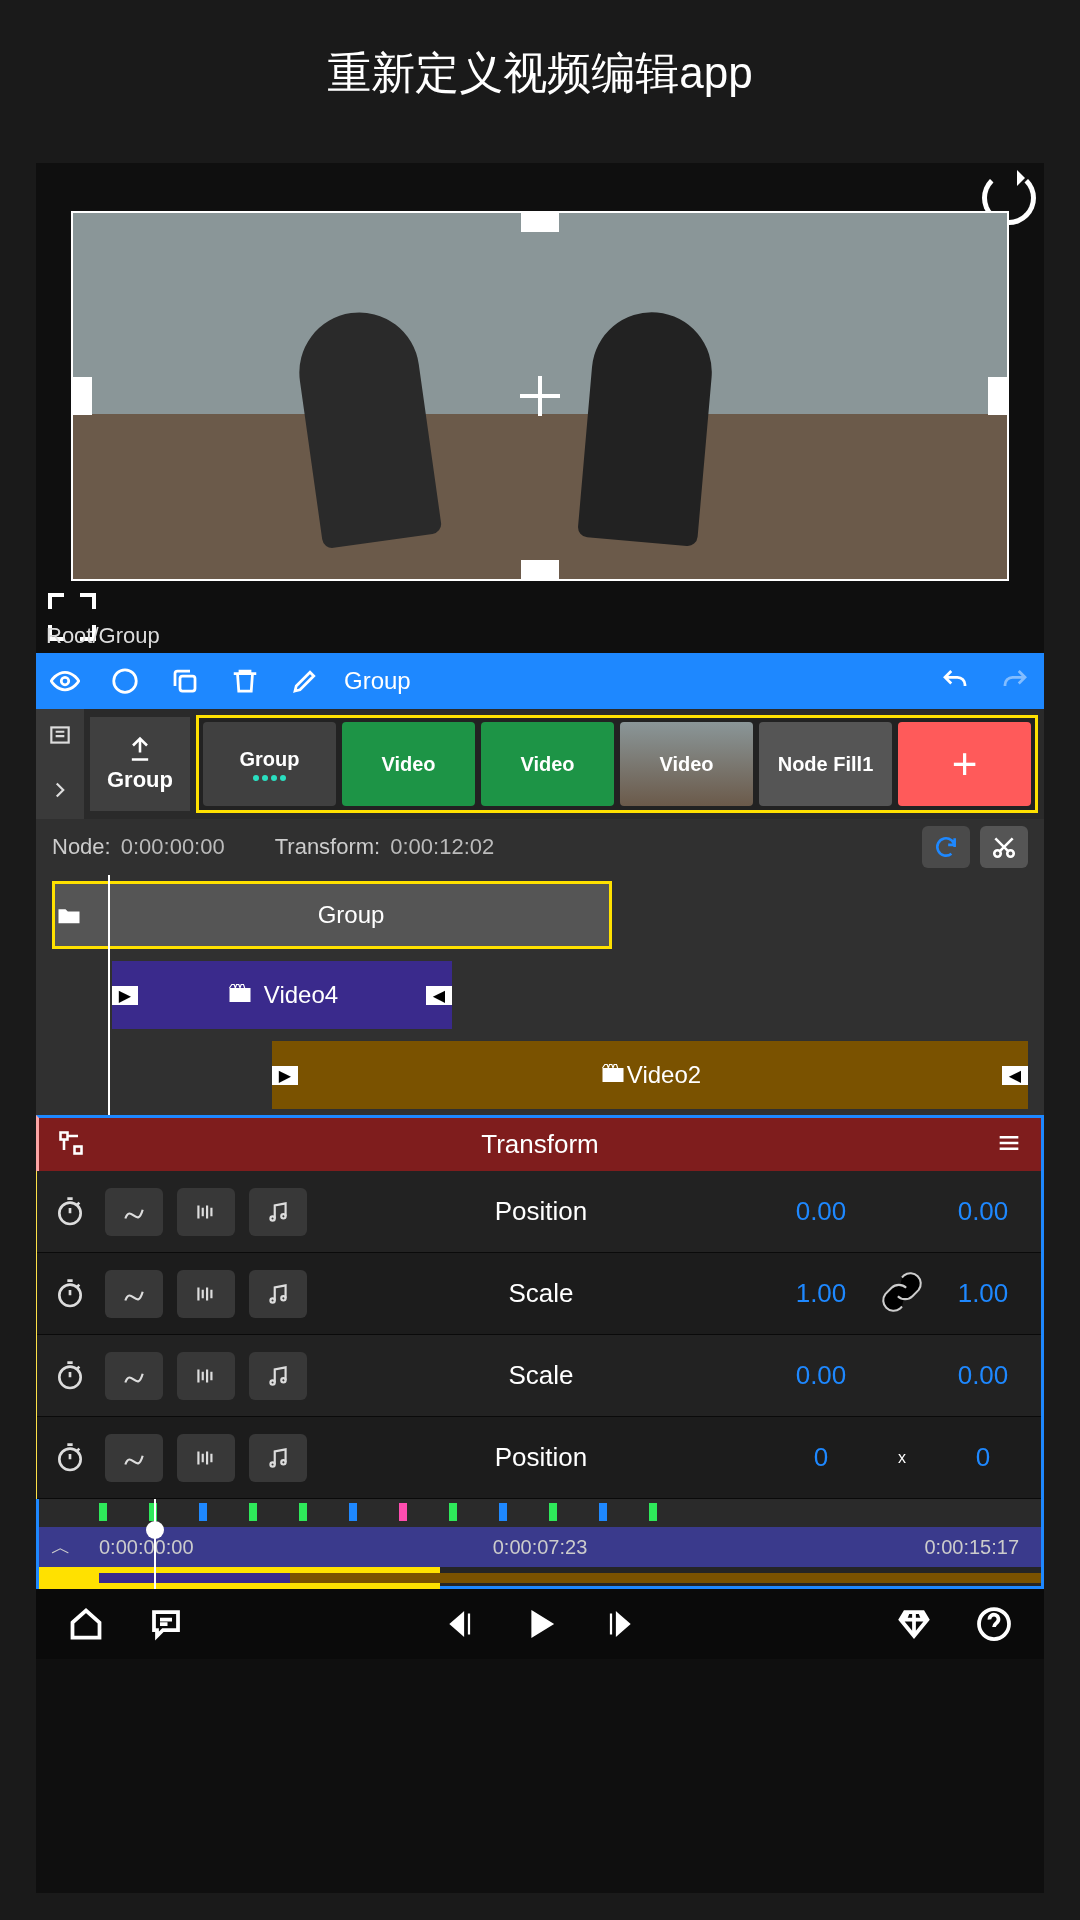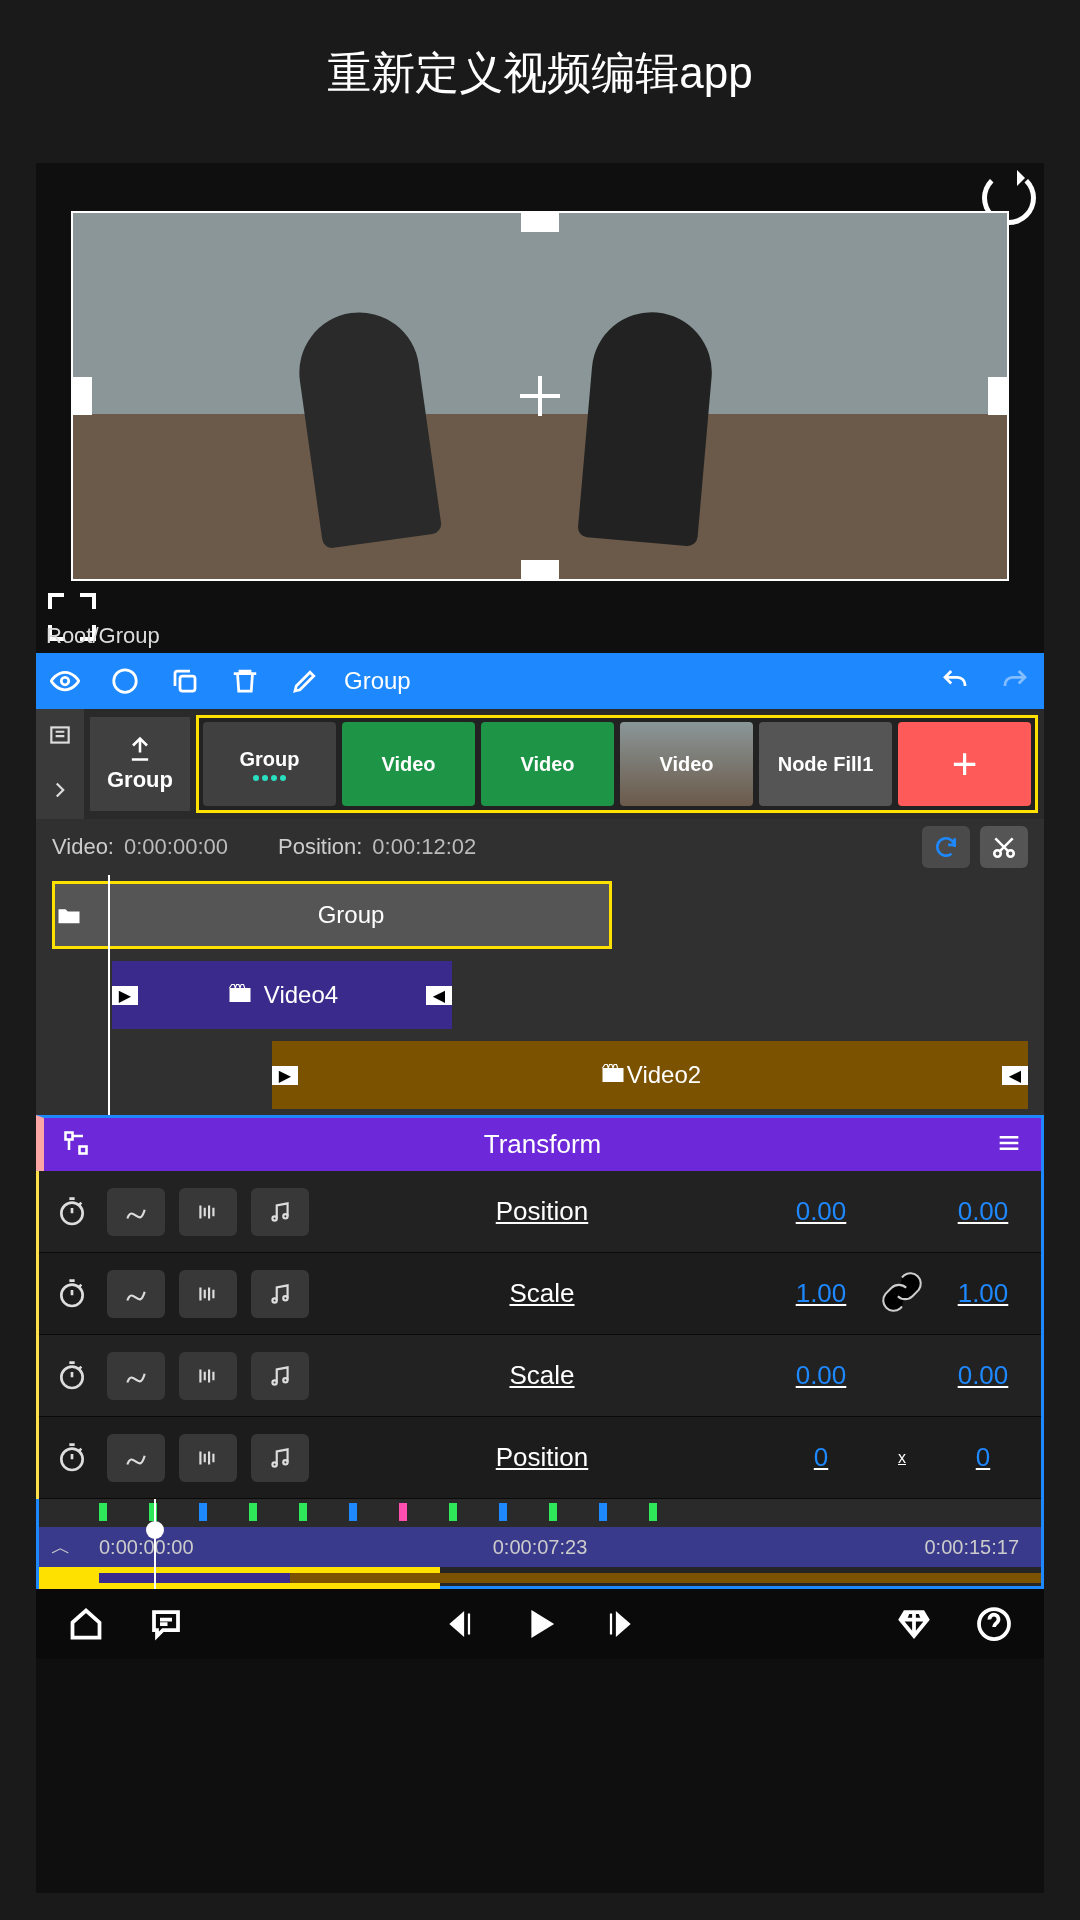--- a/index.html
+++ b/index.html
@@ -160,29 +160,29 @@
   }
   .clip .grip{width:26px;background:#fff;display:flex;align-items:center;justify-content:center;color:#000;font-size:16px;}
   .clip-group{background:#555;border:3px solid #ffe100;width:560px;}
   .clip-group .label{flex:1;text-align:center;}
   .clip-video4{background:#3a2a8c;width:340px;margin-left:60px;}
   .clip-video2{background:#7a5200;flex:1;margin-left:220px;}
   .clip svg{width:28px;height:28px;fill:#fff;}
   .playhead-line{position:absolute;left:72px;top:0;bottom:0;width:2px;background:#fff;z-index:5;}
   
   .transform-head{
-    height:56px;background:#6d28d9;
+    height:56px;background:#7f1d1d;
     display:flex;align-items:center;padding:16px 18px;
     border-top:3px solid #1e88ff;
-    border-left:8px solid #fca5a5;
+    border-left:3px solid #fca5a5;
     border-right:3px solid #1e88ff;
   }
   .transform-head .title{flex:1;text-align:center;font-size:26px;}
   .transform-head svg{width:28px;height:28px;stroke:#fff;fill:none;stroke-width:2.2;}
-  .prop-rows{border-left:3px solid #fde047;border-right:3px solid #1e88ff;text-decoration:underline;}
+  .prop-rows{border-left:1px solid #fde047;border-right:3px solid #1e88ff;}
   .prop-row{
     height:82px;display:flex;align-items:center;
     background:#222;border-bottom:1px solid #0a0a0a;
     padding:0 8px;gap:6px;
   }
   .prop-row:nth-child(even){background:#1c1c1c;}
   .pcell{display:flex;align-items:center;justify-content:center;}
   .pcell.stopwatch{width:50px;}
   .pcell.box{width:58px;height:48px;background:#383838;border-radius:6px;margin:0 4px;}
   .pcell svg{width:26px;height:26px;stroke:#ddd;fill:none;stroke-width:2;}
@@ -307,24 +307,24 @@
           </div></div>
         <div class="node video">Video</div>
         <div class="node video">Video</div>
         <div class="node video4">Video</div>
         <div class="node fill">Node Fill1</div>
         <div class="node add">+</div>
       </div>
   </div>
 
   <div class="time-row">
-    <span>Video:</span>
+    <span>Node:</span>
     <span class="val">0:00:00:00</span>
     <span style="width:30px"></span>
-    <span>Position:</span>
+    <span>Transform:</span>
     <span class="val">0:00:12:02</span>
     <div class="time-spacer"></div>
     <div class="time-btn blue">
         <svg viewBox="0 0 24 24">
           <path d="M20 12a8 8 0 10-3 6.2M20 4v6h-6"></path>
         </svg>
       </div>
     <div class="time-btn">
         <svg viewBox="0 0 24 24">
           <circle cx="6" cy="18" r="3"></circle>

